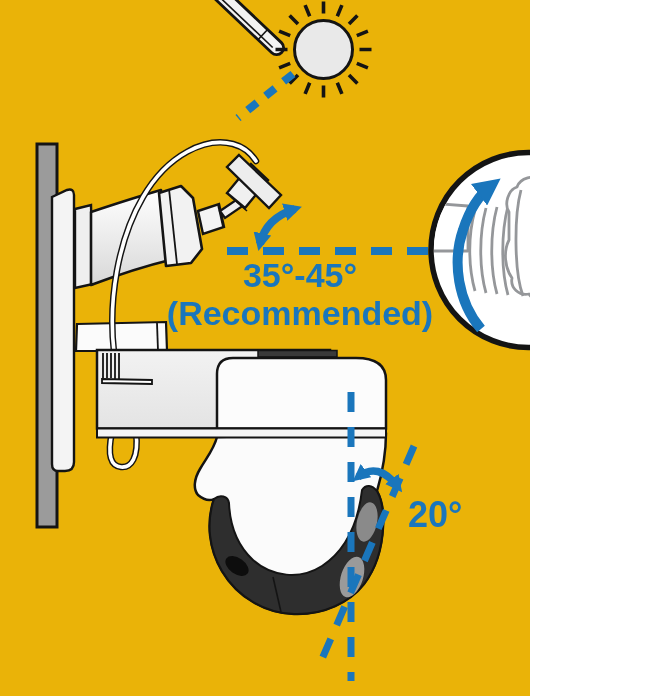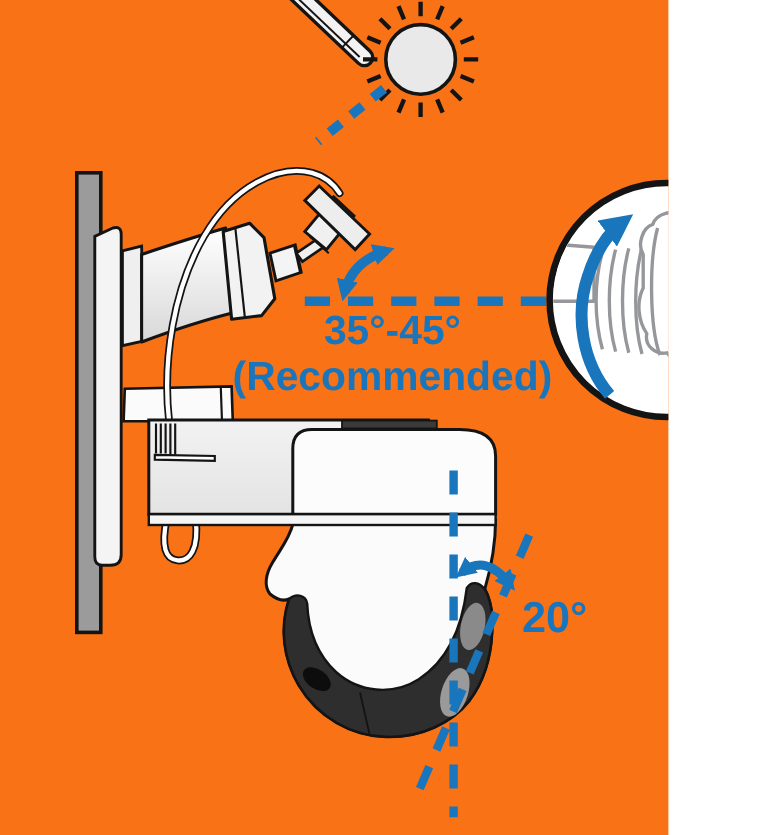--- a/index.html
+++ b/index.html
@@ -1,17 +1,17 @@
 <!DOCTYPE html>
 <html><head>
 <meta charset="utf-8">
 <style>
   html,body{margin:0;padding:0;background:#fff;}
-  .canvas{width:530px;height:696px;position:relative;background:#f97316;overflow:hidden;
-          font-family:"Liberation Sans",sans-serif;padding-left:27px;}
+  .canvas{width:530px;height:696px;position:relative;background:#eab308;overflow:hidden;
+          font-family:"Liberation Sans",sans-serif;}
   svg{display:block;}
   .outline{stroke:#141414;fill:none;}
   .blue-text{font-family:"Liberation Sans",sans-serif;font-weight:700;}
 </style>
 </head>
 <body>
 
 <div class="canvas">
 <svg width="646" height="696" viewBox="0 0 646 696">
   <defs>

